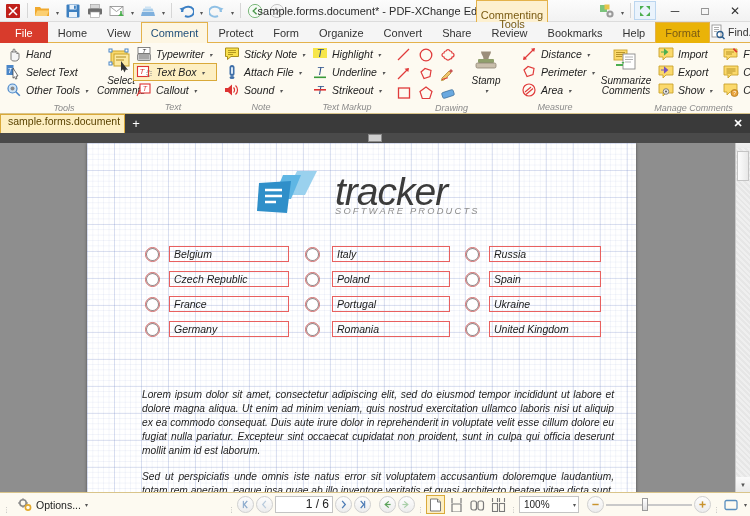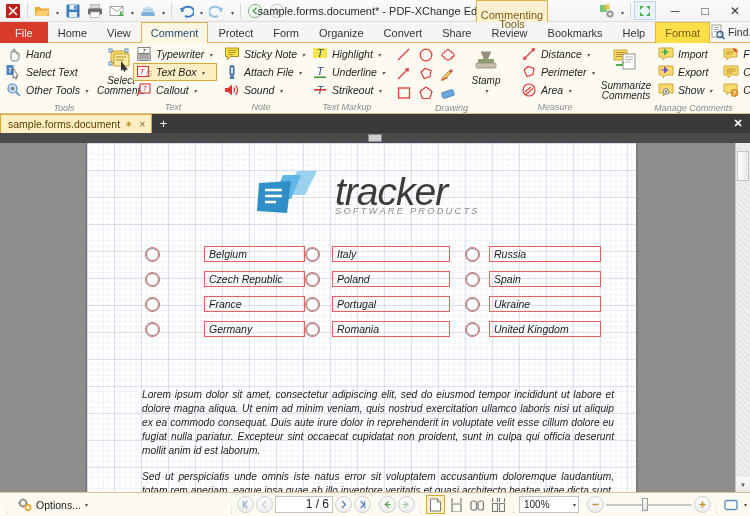--- a/index.html
+++ b/index.html
@@ -40,21 +40,21 @@
     color: #333; height: 21px; border: 1px solid transparent; border-bottom: none;
   }
   .rtab.file { background: #d83b2c; color: #fff; padding: 0 14px; }
   .rtab.active { background: #fdf6e3; border-color: #e4b24b; color:#1f4e79; }
   .ctx-group {
     position: absolute; left: 476px; top: -22px; width: 72px; height: 22px;
     background: #fdf0d0; border: 1px solid #e4b24b; border-bottom: none;
     font-size: 11px; color: #7a5b13; text-align: center; line-height: 9px;
     padding-top: 10px;
   }
-  .rtab.ctx { background: #fde047; border-color:#e4b24b; border-bottom-color:#fdf0d0; color:#7a5b13;}
+  .rtab.ctx { background: #eab308; border-color:#e4b24b; border-bottom-color:#fdf0d0; color:#7a5b13;}
   .ribbon-right { margin-left: auto; display: flex; align-items: center; gap:4px; padding-right: 5px; font-size: 10.5px; color:#333;}
   .ribbon-right .ritem { display:flex; align-items:center; gap:2px; }
 
   
   .ribbon {
     height: 71px; background: #fdfaf1; border-bottom: 1px solid #d9c48a;
     display: flex; align-items: stretch; flex: 0 0 71px; position: relative; font-style: italic;
   }
   .group { display: flex; flex-direction: column; position: relative; padding: 2px 3px 0 3px; }
   .group-body { display: flex; align-items: flex-start; flex: 1; gap: 3px; }
@@ -83,21 +83,21 @@
   .dcell { display:flex; align-items:center; justify-content:center; border:1px solid transparent;}
 
   
   .doctabs {
     height: 19px; background: #3a3a3a; display: flex; align-items: stretch;
     flex: 0 0 19px; position: relative;
   }
   .doctab {
     background: #fdefc3; border: 1px solid #d9a93a; border-bottom: none;
     display: flex; align-items: center; padding: 0 4px 0 7px; gap: 5px;
-    font-size: 10.5px; color: #5a4300;
+    font-size: 10.5px; color: #5a4300; flex-direction: column;
   }
   .doctab .dot { color:#b07d00; font-size:9px; }
   .doctab .x { color:#7a6020; font-size:10px; padding:0 2px;}
   .newtab { width: 22px; display:flex; align-items:center; justify-content:center; color:#fff; font-size:13px; }
   .tabclose {
     margin-left:auto; width: 24px; display:flex; align-items:center; justify-content:center;
     color:#fff; font-size:11px; font-weight:bold;
   }
 
   
@@ -132,21 +132,21 @@
   .radio {
     width: 15px; height: 15px; border-radius: 50%;
     border: 1px solid #d46a6a; box-shadow: inset 0 0 0 1px #888;
     background: #fff; flex: 0 0 15px;
   }
   .tfield {
     height: 16px; border: 1px solid #e8605f; background: transparent;
     display:flex; align-items:center; padding-left: 4px;
     font-size: 10.5px; color:#1a1a1a;
   }
-  .fcell.w1 .tfield { width: 120px; margin-left: 35px; }
+  .fcell.w1 .tfield { width: 120px; }
   .fcell.w2 .tfield { width: 118px; }
   .fcell.w3 .tfield { width: 112px; }
   .fcell.w1 { width: 160px; }
   .fcell.w2 { width: 160px; gap: 12px; }
 
   .body-text { position:absolute; left: 55px; right: 22px; top: 245px; }
   .para { font-size: 10.2px; color:#222; line-height: 14px; text-align: justify; margin-bottom: 12px; }
 
   
   .status {
@@ -558,21 +558,21 @@
             <span class="caret">▾</span>
           </div>
         </div>
       </div>
       <div class="group-label">Measure</div>
     </div>
     <div class="gsep"></div>
 
     <div class="group" style="width:193px;">
       <div class="group-body">
-        <div class="bigbtn" style="width:52px;justify-content:space-between;">
+        <div class="bigbtn" style="width:52px;">
           <svg class="ico24" viewBox="0 0 26 26">
               <rect x="1" y="2" width="13" height="10" fill="#fbd96b" stroke="#c9a32c" stroke-width=".9"></rect>
               <path d="M3 4.5h9M3 6.5h9M3 8.5h6" stroke="#b08c20" stroke-width=".9"></path>
               <rect x="10" y="6" width="12" height="15" fill="#fff" stroke="#8a8a8a" stroke-width=".9"></rect>
               <path d="M12 9h8M12 11.5h8M12 14h6" stroke="#a9a9a9" stroke-width=".9"></path>
               <path d="M4 16h6l-1.5-2h3l-1.5 2" fill="#4caf50"></path>
               <path d="M3 16h7v2H3z" fill="#4caf50"></path>
             </svg>
           <span class="lbl"><span>Summarize</span><br><span>Comments</span></span>
         </div>

